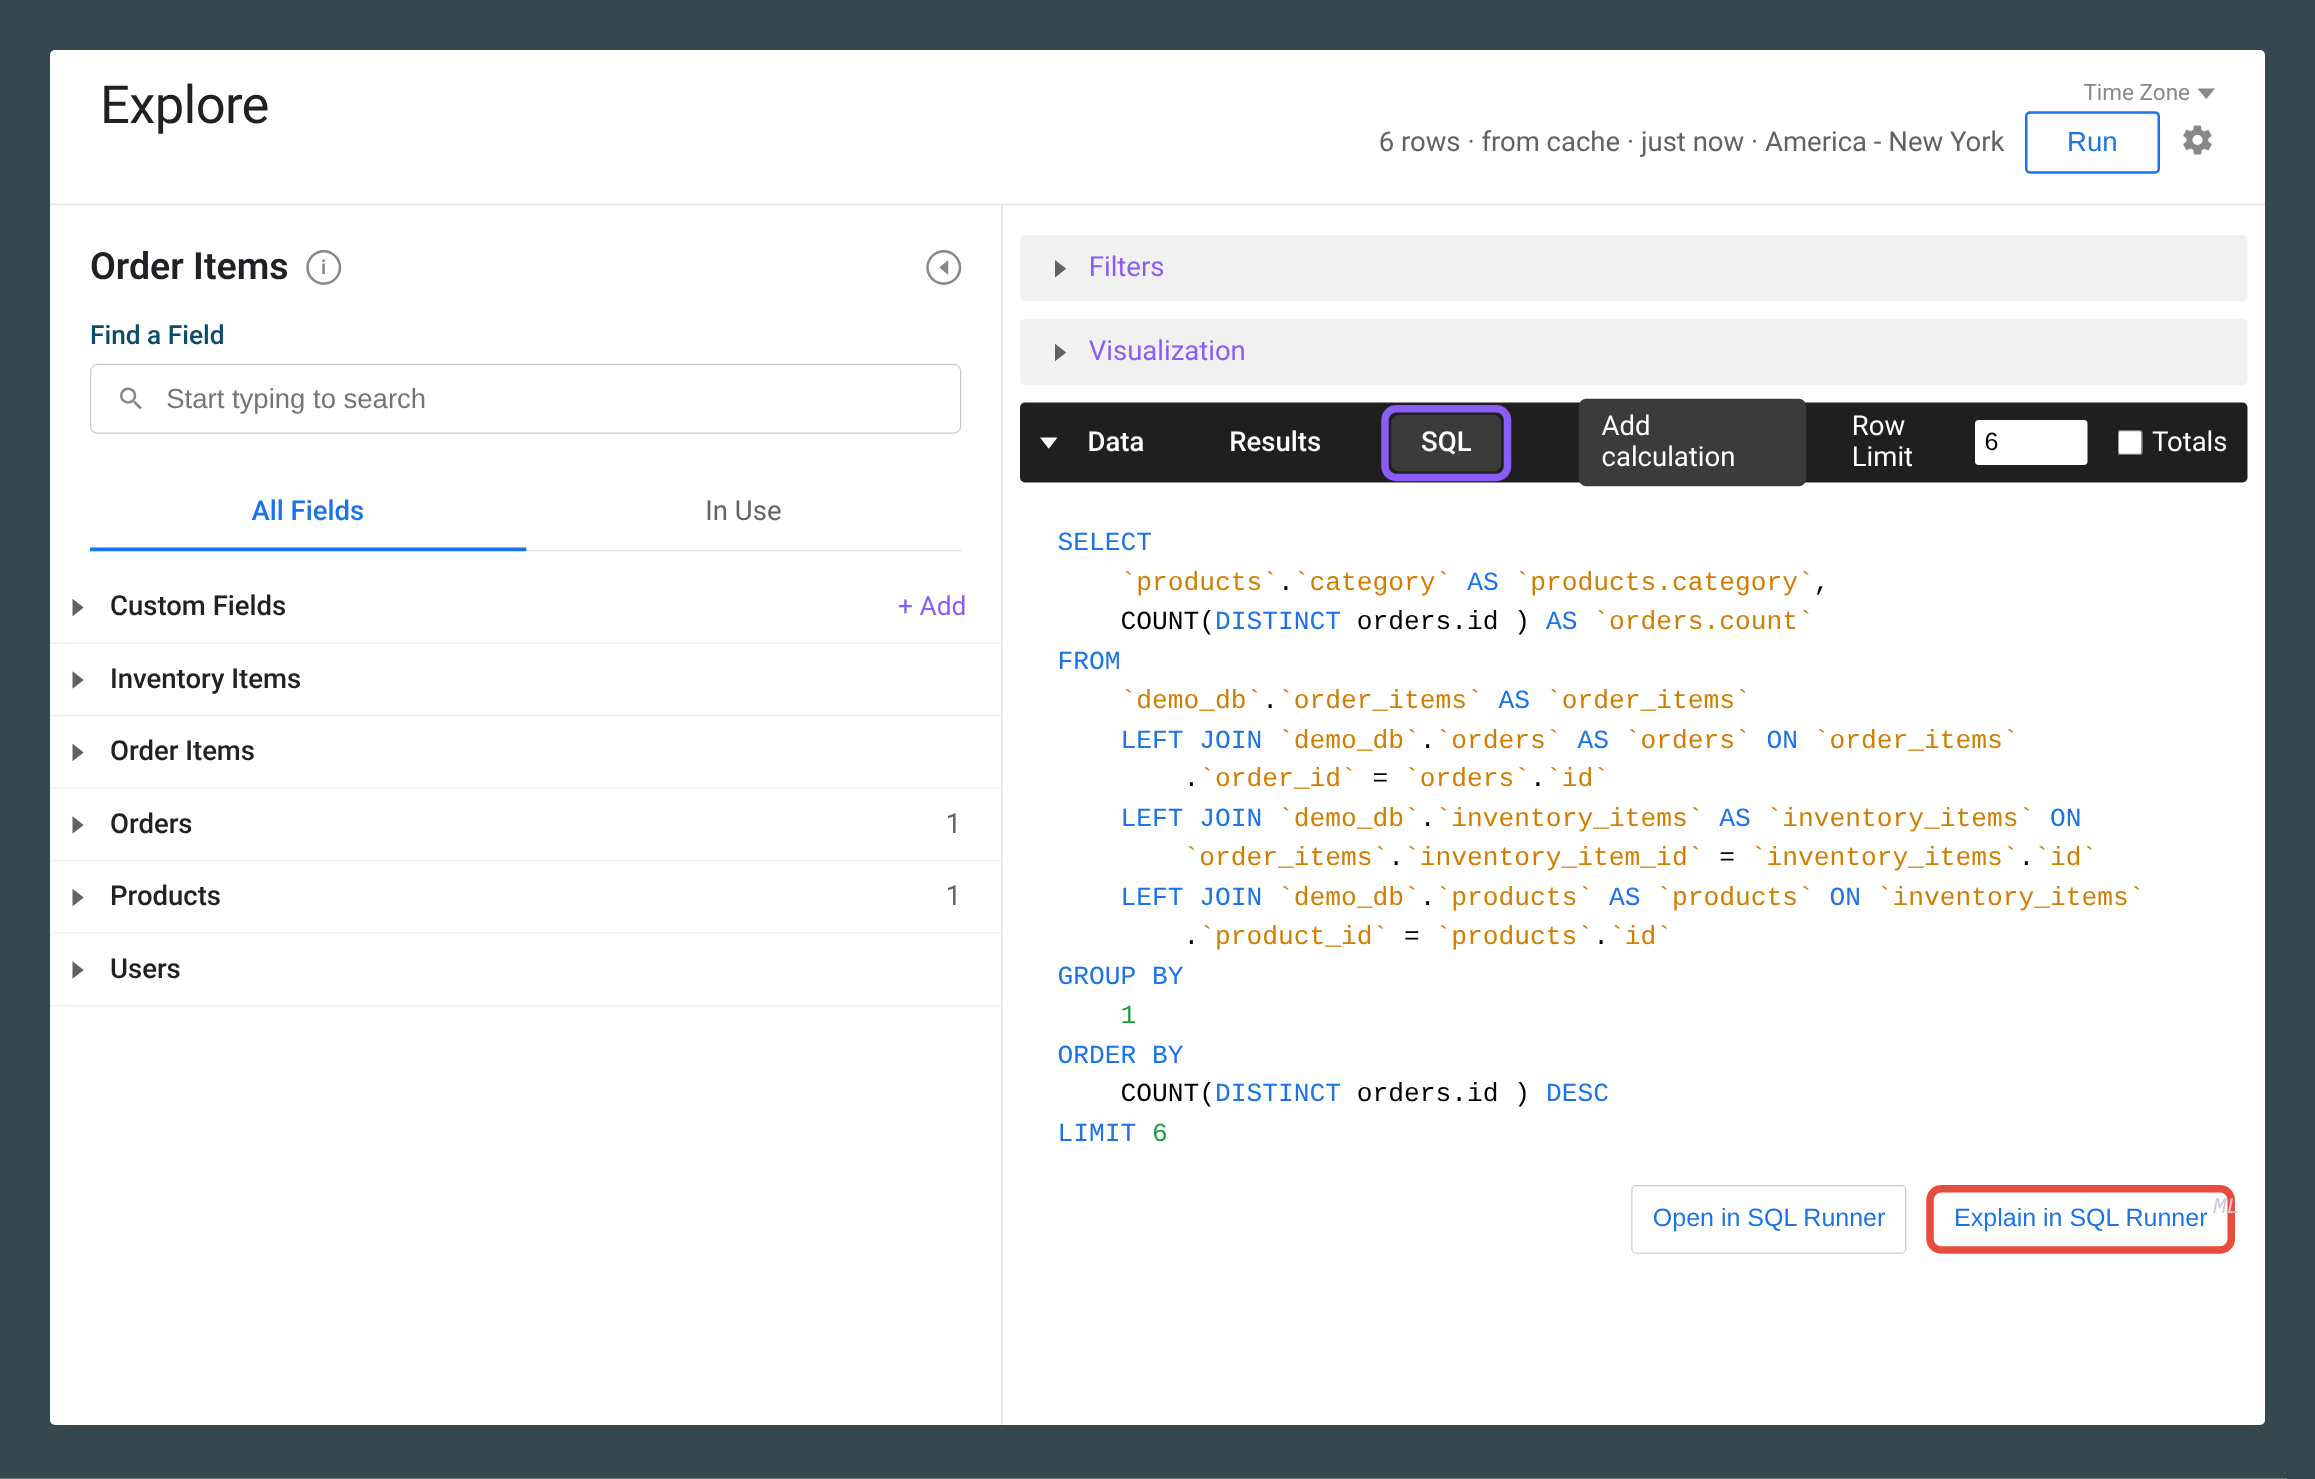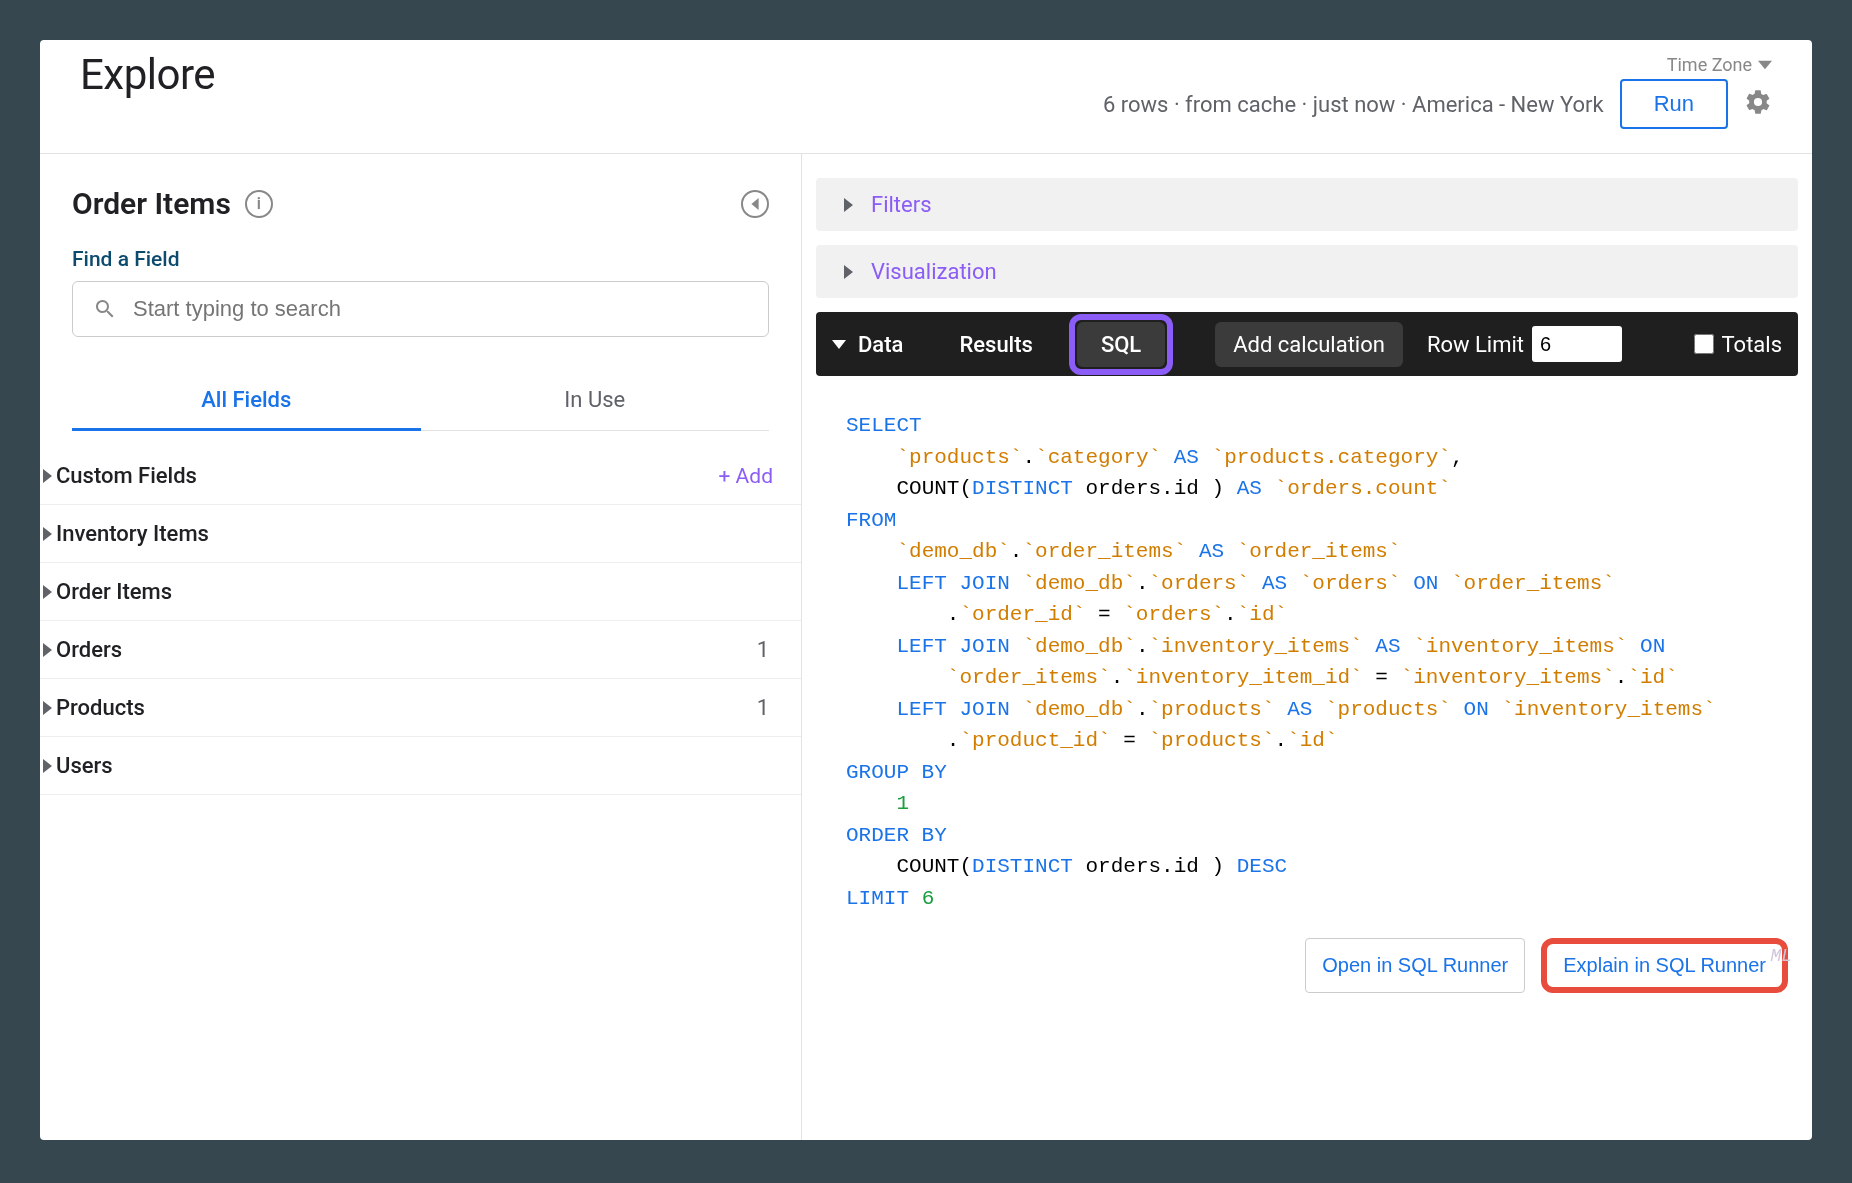--- a/index.html
+++ b/index.html
@@ -14,21 +14,21 @@
       overflow: hidden;
       min-height: 1100px;
       display: flex;
       flex-direction: column;
     }
     
     .header {
       display: flex;
       justify-content: space-between;
       align-items: flex-start;
-      padding: 10px 40px 24px 40px;
+      padding: 20px 40px 24px 40px;
       border-bottom: 1px solid #e2e2e2;
     }
     .header-left {
       font-size: 42px;
       font-weight: 400;
       letter-spacing: -0.5px;
       color: #202124;
       font-family: "Google Sans", Roboto, sans-serif;
     }
     .header-right {
@@ -130,26 +130,26 @@
     .field-tab.active { color:#1a73e8; font-weight:500; }
     .field-tab.active::after {
       content:"";
       position:absolute; left:0; right:0; bottom:-1px;
       height:3px; background:#1a73e8;
     }
     .group-list { flex:1; overflow:auto; }
     .group-row {
       display:flex;
       align-items:center;
-      padding: 16px 28px 16px 3px;
+      padding: 16px 28px 16px 18px;
       border-bottom: 1px solid #eee;
       font-size: 22px;
       color:#202124;
       cursor:pointer;
-      gap: 4px;
+      gap: 21px;
     }
     .group-row .tri { width:0; height:0; border-top:7px solid transparent; border-bottom:7px solid transparent; border-left:9px solid #5f6368; }
     .group-row .label { flex:1; font-weight:500; }
     .group-row .add-link { color:#8b5cf6; font-size:21px; }
     .group-row .count { color:#5f6368; padding-right:4px; }
     .sidebar-footer {
       display:flex;
       justify-content:space-between;
       align-items:center;
       border-top: 1px solid #e2e2e2;
@@ -173,21 +173,21 @@
       color:#8b5cf6;
       cursor:pointer;
     }
     .panel-strip .tri { width:0; height:0; border-top:7px solid transparent; border-bottom:7px solid transparent; border-left:9px solid #5f6368; }
     .data-bar {
       margin: 0 14px;
       background:#1f1f1f;
       border-radius:4px;
       display:flex;
       align-items:center;
-      gap: 12px;
+      gap: 24px;
       padding: 0 16px;
       height: 64px;
       color:#fff;
       font-size: 22px;
     }
     .data-bar .tri-d { width:0; height:0; border-left:7px solid transparent; border-right:7px solid transparent; border-top:9px solid #fff; }
     .data-bar .label { font-weight:500; margin-right: 20px; }
     .data-tab {
       padding: 10px 24px;
       border-radius:6px;

